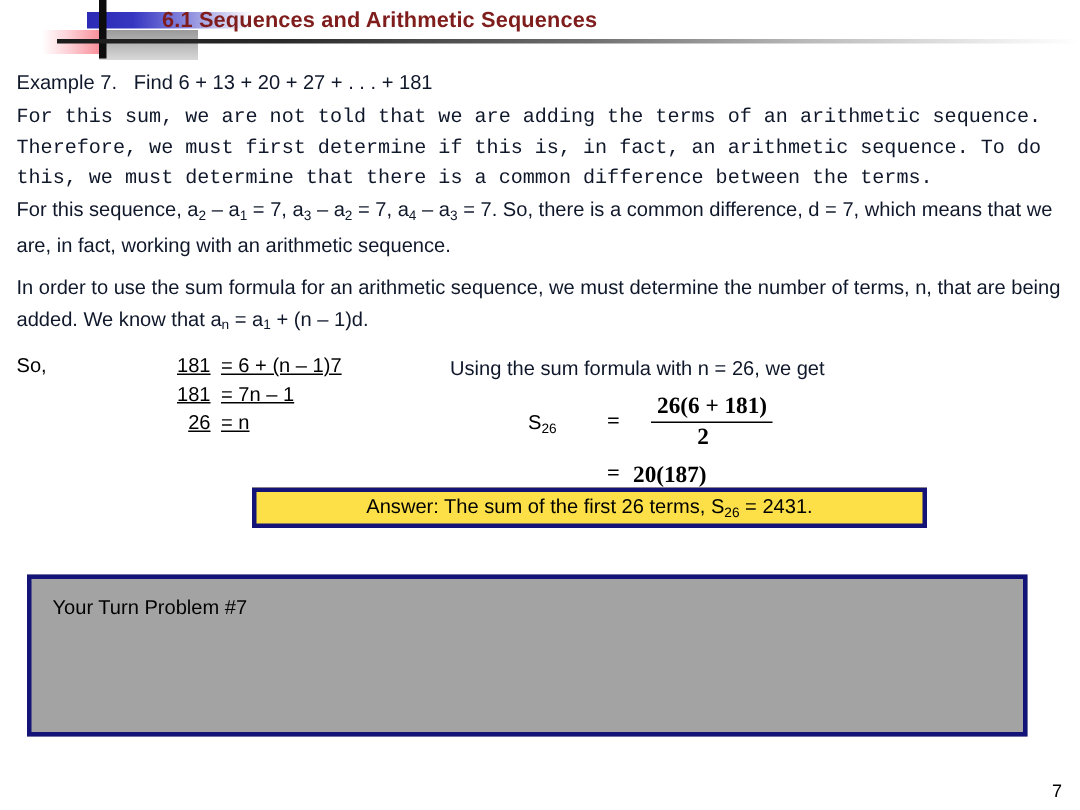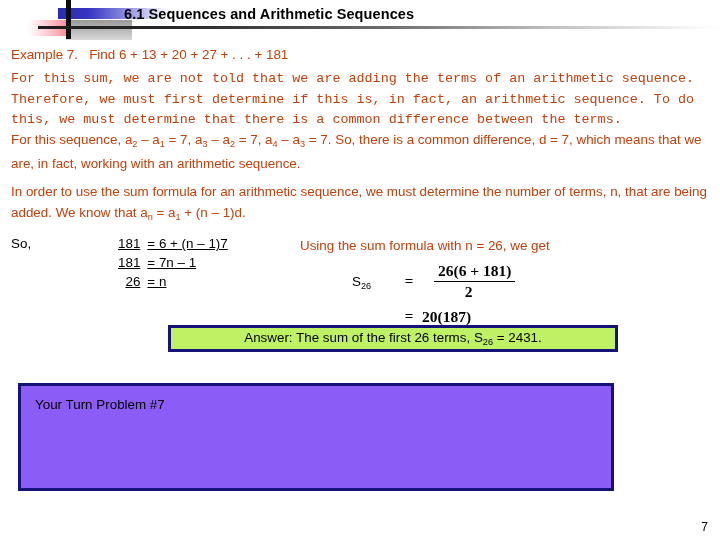--- a/index.html
+++ b/index.html
@@ -61,35 +61,35 @@
     left: 66px;
     top: 0px;
     width: 5px;
     height: 39px;
     background: #0d0d0d;
   }
 
   
   #page-title {
     position: absolute;
-    left: 124px;
+    left: 108px;
     top: 6px;
     font-size: 14.5px;
     font-weight: bold;
-    color: #000000;
+    color: #7f1d1d;
     letter-spacing: 0.1px;
     white-space: nowrap;
   }
 
   
   .para {
     position: absolute;
     font-size: 13.4px;
     line-height: 20.5px;
-    color: #c2410c;
+    color: #0f172a;
   }
   sub {
     font-size: 0.68em;
     vertical-align: -0.28em;
   }
 
   #example-line   { left: 11px; top: 45px;  white-space: nowrap; }
   #para-1         { left: 11px; top: 69px;  width: 700px; font-family: Liberation Mono, monospace; }
   #para-2         { left: 11px; top: 130px; width: 700px; }
   #para-3         { left: 11px; top: 182px; width: 700px; }
@@ -173,41 +173,41 @@
   }
 
   
   #answer-box {
     position: absolute;
     left: 168px;
     top: 325px;
     width: 450px;
     height: 27px;
     border: 3px solid #141478;
-    background: #bef264;
+    background: #fde047;
     box-sizing: border-box;
     display: flex;
     align-items: center;
     justify-content: center;
   }
   #answer-box-text {
     font-size: 13.4px;
     color: #000000;
     white-space: nowrap;
   }
 
   
   #your-turn-box {
     position: absolute;
     left: 18px;
     top: 383px;
-    width: 596px;
+    width: 667px;
     height: 108px;
     border: 3px solid #141478;
-    background: #8b5cf6;
+    background: #a3a3a3;
     box-sizing: border-box;
   }
   #your-turn-title {
     position: absolute;
     left: 14px;
     top: 11px;
     font-size: 13.4px;
   }
   #your-turn-problem {
     position: absolute;

